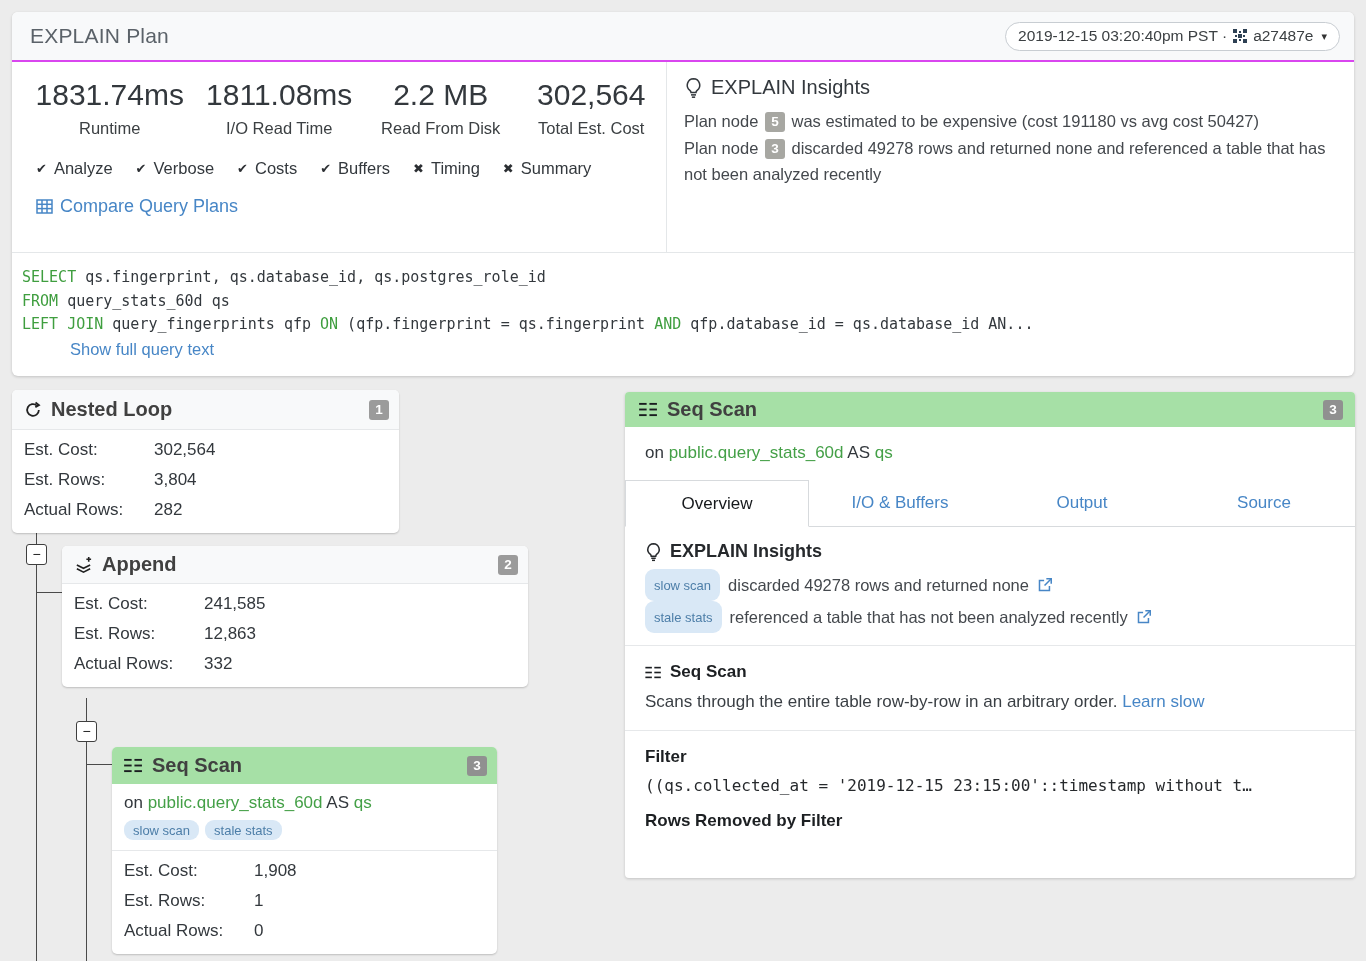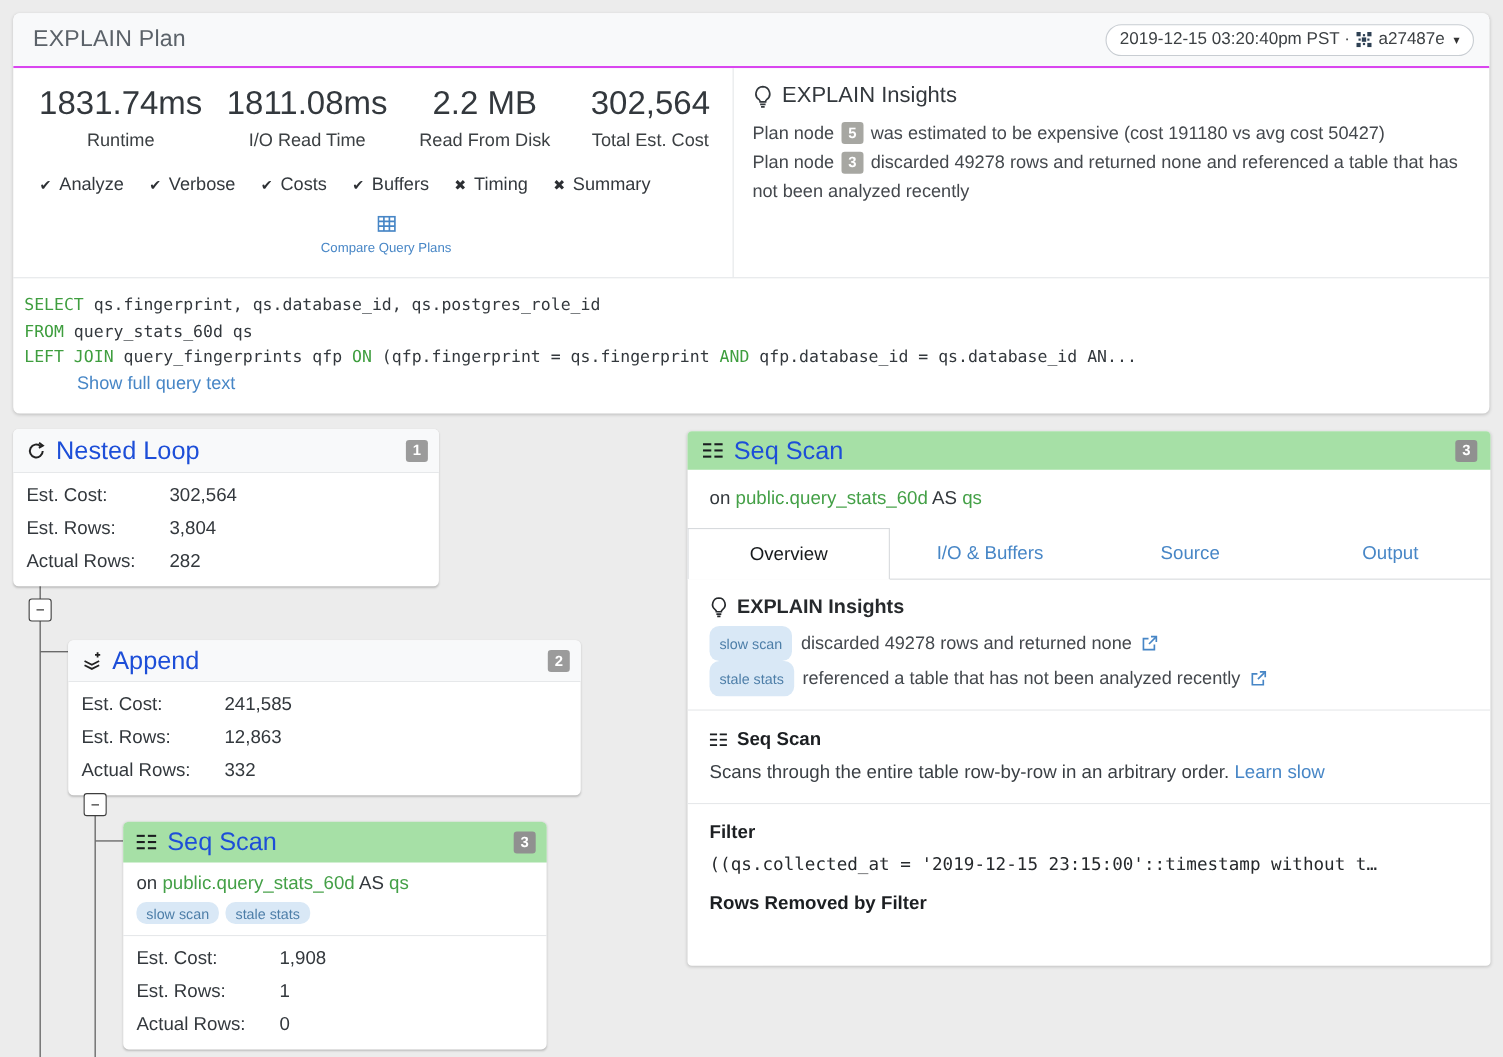--- a/index.html
+++ b/index.html
@@ -24,21 +24,21 @@
   .stats-row { display:flex; }
   .stat { text-align:center; }
   .stat:nth-child(1){ width:168px; } .stat:nth-child(2){ width:172px; }
   .stat:nth-child(3){ width:152px; } .stat:nth-child(4){ width:150px; }
   .stat-value { font-size:30px; font-weight:300; color:#33383d; line-height:34px; }
   .stat-label { font-size:16.5px; color:#3c4043; margin-top:7px; }
   .flags-row { display:flex; gap:23px; margin:21px 0 0 10px; font-size:16.5px; color:#33383d; }
   .flag { display:flex; align-items:center; gap:7px; }
   .flag-glyph { font-size:13px; color:#2c2f33; }
   .compare-link { display:flex; align-items:center; gap:7px; margin:18px 0 0 10px;
-    font-size:12px; color:#4786c6; cursor:pointer;flex-direction:column; }
+    font-size:18px; color:#4786c6; cursor:pointer; }
 
   .insights-col { flex:1; padding:14px 16px 0 17px; }
   .ins-head { display:flex; align-items:center; gap:8px; font-size:20px; font-weight:500;
     color:#33383d; margin-bottom:9px; }
   .ins-line { font-size:16.5px; color:#44484d; line-height:26.5px; max-width:655px; }
   .node-ref { display:inline-block; min-width:20px; height:20px; line-height:20px;
     padding:0 3px; background:#a7a7a2; border-radius:3px; color:#fff; font-size:13.5px;
     font-weight:bold; text-align:center; vertical-align:1px; margin:0 2px; }
 
   .sql-box { border-top:1px solid #e4e7e9; padding:13px 14px 0 10px; }
@@ -52,33 +52,33 @@
   .hline { position:absolute; height:1px; background:#4a4a4a; z-index:0; }
   .toggle { position:absolute; width:21px; height:21px; background:#fff;
     border:1px solid #3e3e3e; border-radius:3px; z-index:2; font-size:14px; color:#222;
     text-align:center; line-height:18px; cursor:pointer; }
 
   .node-card { position:absolute; background:#fff; border-radius:5px; z-index:1;
     box-shadow:0 1px 2px rgba(0,0,0,.2); cursor:pointer; }
   .node-header { display:flex; align-items:center; gap:9px; padding:0 10px 0 12px;
     background:#f8f9fa; border-bottom:1px solid #e6e8ea; border-radius:5px 5px 0 0; }
   .node-header.green { background:#a6e0a6; border-bottom:none; }
-  .node-title { font-size:23px; font-weight:normal; color:#1d4ed8; flex:1; }
+  .node-title { font-size:20px; font-weight:bold; color:#404040; flex:1; }
   .node-badge { width:20px; height:20px; background:#9b9b9b; border-radius:3px; color:#fff;
     font-size:13.5px; font-weight:bold; text-align:center; line-height:20px; }
   .node-rows { padding:5px 12px 8px; }
   .node-row { display:flex; align-items:center; height:30px; font-size:17px; color:#33383d; }
   .node-row .lbl { width:130px; }
   .on-line { font-size:17px; color:#33383d; }
   .green-link { color:#44a047; cursor:pointer; }
   .pill { display:inline-block; background:#d9e8f6; color:#4d7ea8; font-size:13px;
     padding:2.5px 9px; border-radius:9px; }
 
   #nl-card { left:12px; top:390px; width:387px; }
-  #ap-card { left:62px; top:582px; width:466px; }
+  #ap-card { left:62px; top:546px; width:466px; }
   #ss-card { left:112px; top:747px; width:385px; }
   #ss-card .node-on { padding:9px 12px 0; }
   #ss-card .tags { display:flex; gap:6px; padding:7px 12px 10px; border-bottom:1px solid #e6e8ea; }
 
   
   #panel { left:625px; top:392px; width:730px; height:486px; border-radius:4px; }
   .panel-header { height:35px; display:flex; align-items:center; gap:9px; padding:0 12px 0 14px;
     background:#a6e0a6; border-radius:4px 4px 0 0; }
   .panel-on { padding:13px 20px 14px; font-size:17px; line-height:26px; }
   .tabbar { display:flex; border-bottom:1px solid #d7dadd; height:47px; }
@@ -344,22 +344,22 @@
   <div class="panel-on on-line">
     <span>on</span>
     <span class="green-link">public.query_stats_60d</span>
     <span>AS</span>
     <span class="green-link">qs</span>
   </div>
 
   <div class="tabbar">
     <div class="tab active">Overview</div>
     <div class="tab">I/O &amp; Buffers</div>
+    <div class="tab">Output</div>
     <div class="tab">Source</div>
-    <div class="tab">Output</div>
   </div>
 
   <div class="p-section">
     <div class="p-ins-head">
       <span class="icon">
         <svg width="17" height="20" viewBox="0 0 20 24" fill="none" stroke="#26292c" stroke-width="1.8">
           <path d="M10 2a7 7 0 0 0-4 12.6c.9.7 1.3 1.5 1.3 2.4h5.4c0-.9.4-1.7 1.3-2.4A7 7 0 0 0 10 2z"></path>
           <line x1="7.3" y1="19.5" x2="12.7" y2="19.5"></line>
           <line x1="8.2" y1="22" x2="11.8" y2="22"></line>
         </svg>

